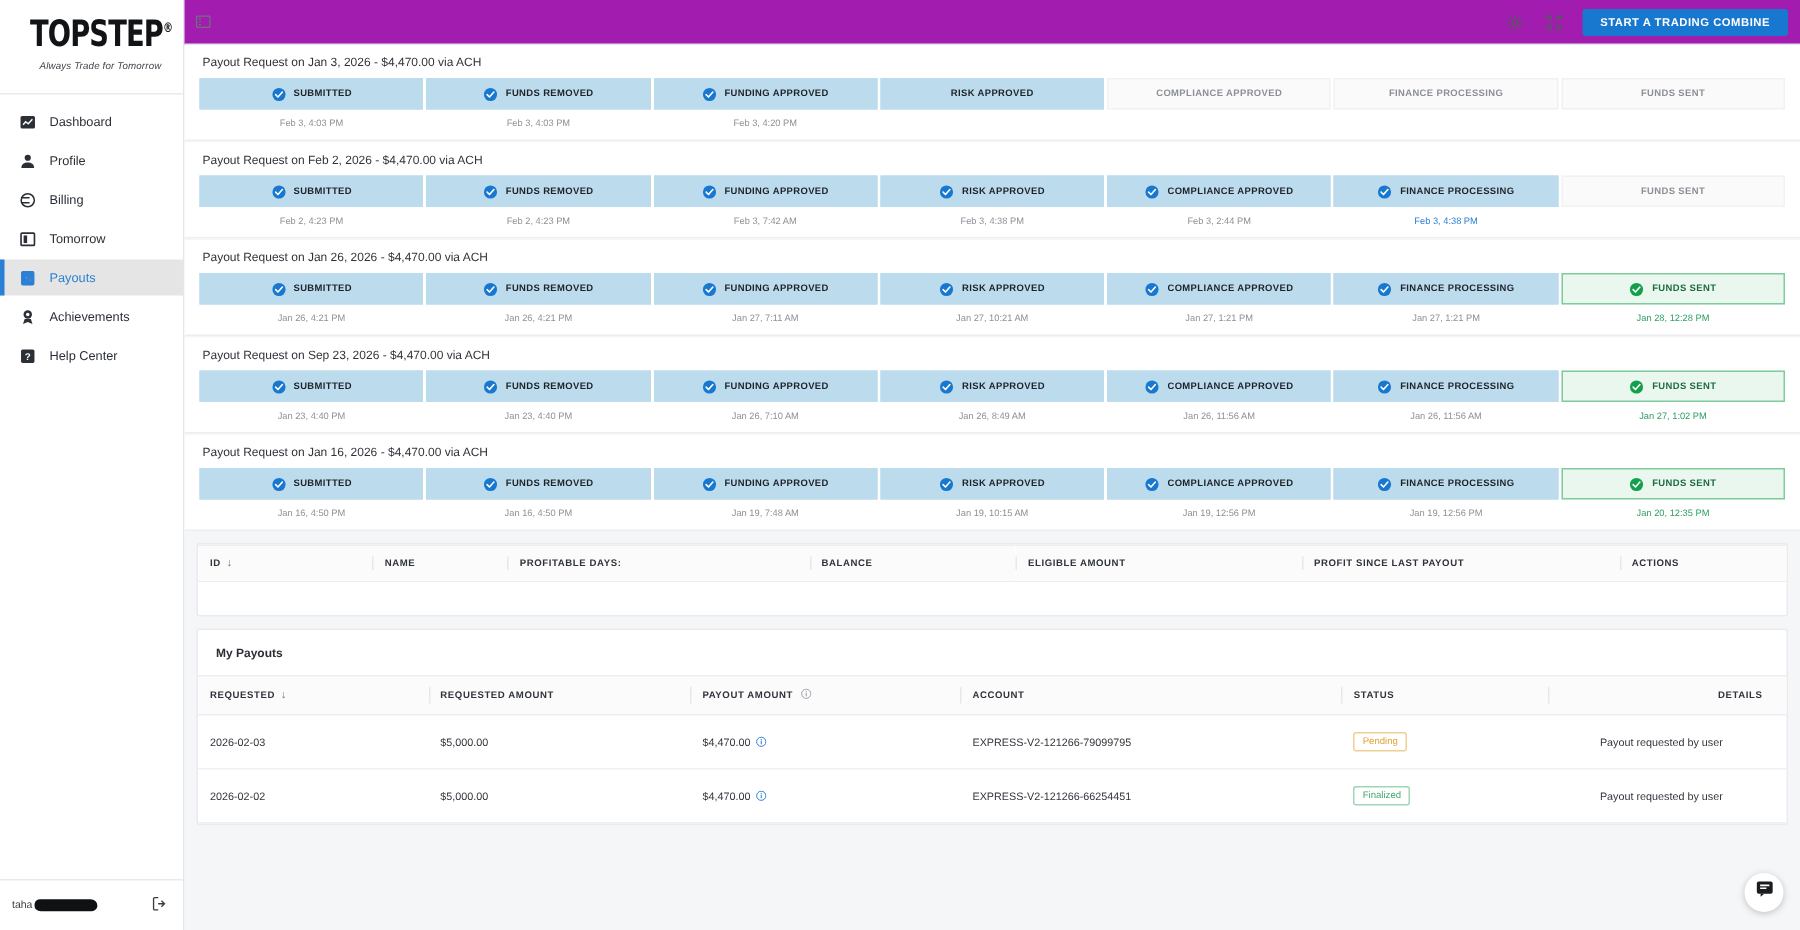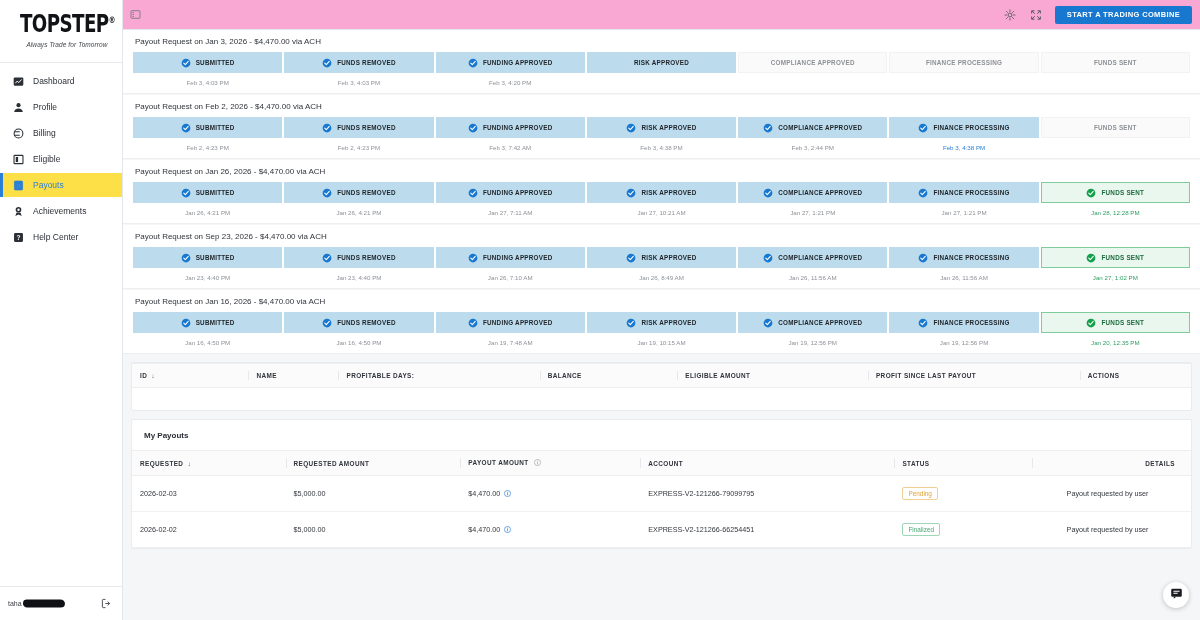--- a/index.html
+++ b/index.html
@@ -41,42 +41,42 @@
     font-size: 8.5px; color: #2b2f36; cursor: pointer;
     border-left: 3px solid transparent;
     margin-bottom: 2px;
   }
   .nav-item .ico {
     width: 11px; height: 11px; flex: 0 0 11px;
     display: flex; align-items: center; justify-content: center;
   }
   .nav-item svg { display: block; }
   .nav-item.active {
-    background: #fde047; border-left-color: #2b7fd4; color: #2b7fd4;
+    background: #e5e5e5; border-left-color: #2b7fd4; color: #2b7fd4;
   }
   .nav-item.active svg { fill: #2b7fd4; stroke: #2b7fd4; }
 
   .sidebar-foot {
     margin-top: auto; border-top: 1px solid #e8eaed;
     height: 34px; display: flex; align-items: center;
     justify-content: space-between; padding: 0 10px 0 8px;
   }
   .user-redact { display: flex; align-items: center; gap: 1px; }
   .user-name { font-size: 7px; color: #3a3d42; }
   .redact-blob {
     width: 42px; height: 9px; background: #101114;
     border-radius: 7px 10px 8px 9px;
     transform: skewX(-4deg) scaleY(.9);
   }
   .logout-ico { cursor: pointer; }
 
   
   .main { flex: 1; height: 620px; display: flex; flex-direction: column; background: #f4f6f8; min-width: 0; }
   .topbar {
-    height: 30px; background: #f9a8d4;
+    height: 30px; background: #a21caf;
     border-bottom: 1px solid #e3e6ea;
     display: flex; align-items: center;
     padding: 0 8px 0 5px; gap: 8px;
     flex: 0 0 30px;
   }
   .topbar-right { margin-left: auto; display: flex; align-items: center; gap: 12px; }
   .icon-btn { cursor: pointer; display: flex; align-items: center; justify-content: center; width: 14px; height: 14px; }
   .cta {
     background: #1878cf; color: #fff; border: none;
     font-family: "Liberation Sans", sans-serif;
@@ -207,21 +207,21 @@
         <span>Billing</span>
       </div>
 
       <div class="nav-item">
         <span class="ico">
           <svg width="11" height="11" viewBox="0 0 16 16">
               <rect x="1.5" y="2" width="13" height="12" rx="1" fill="none" stroke="#2b2f36" stroke-width="1.6"></rect>
               <rect x="4" y="4.3" width="3.4" height="7.4" fill="#2b2f36"></rect>
             </svg>
         </span>
-        <span>Eligible</span>
+        <span>Tomorrow</span>
       </div>
 
       <div class="nav-item active">
         <span class="ico">
           <svg width="11" height="11" viewBox="0 0 16 16">
               <rect x="2" y="1.5" width="12" height="13" rx="1.4" fill="#2b7fd4"></rect>
               <text x="8" y="11.4" font-size="9" font-family="Liberation Sans, sans-serif" font-weight="bold" fill="#fff" text-anchor="middle">$</text>
             </svg>
         </span>
         <span>Payouts</span>

